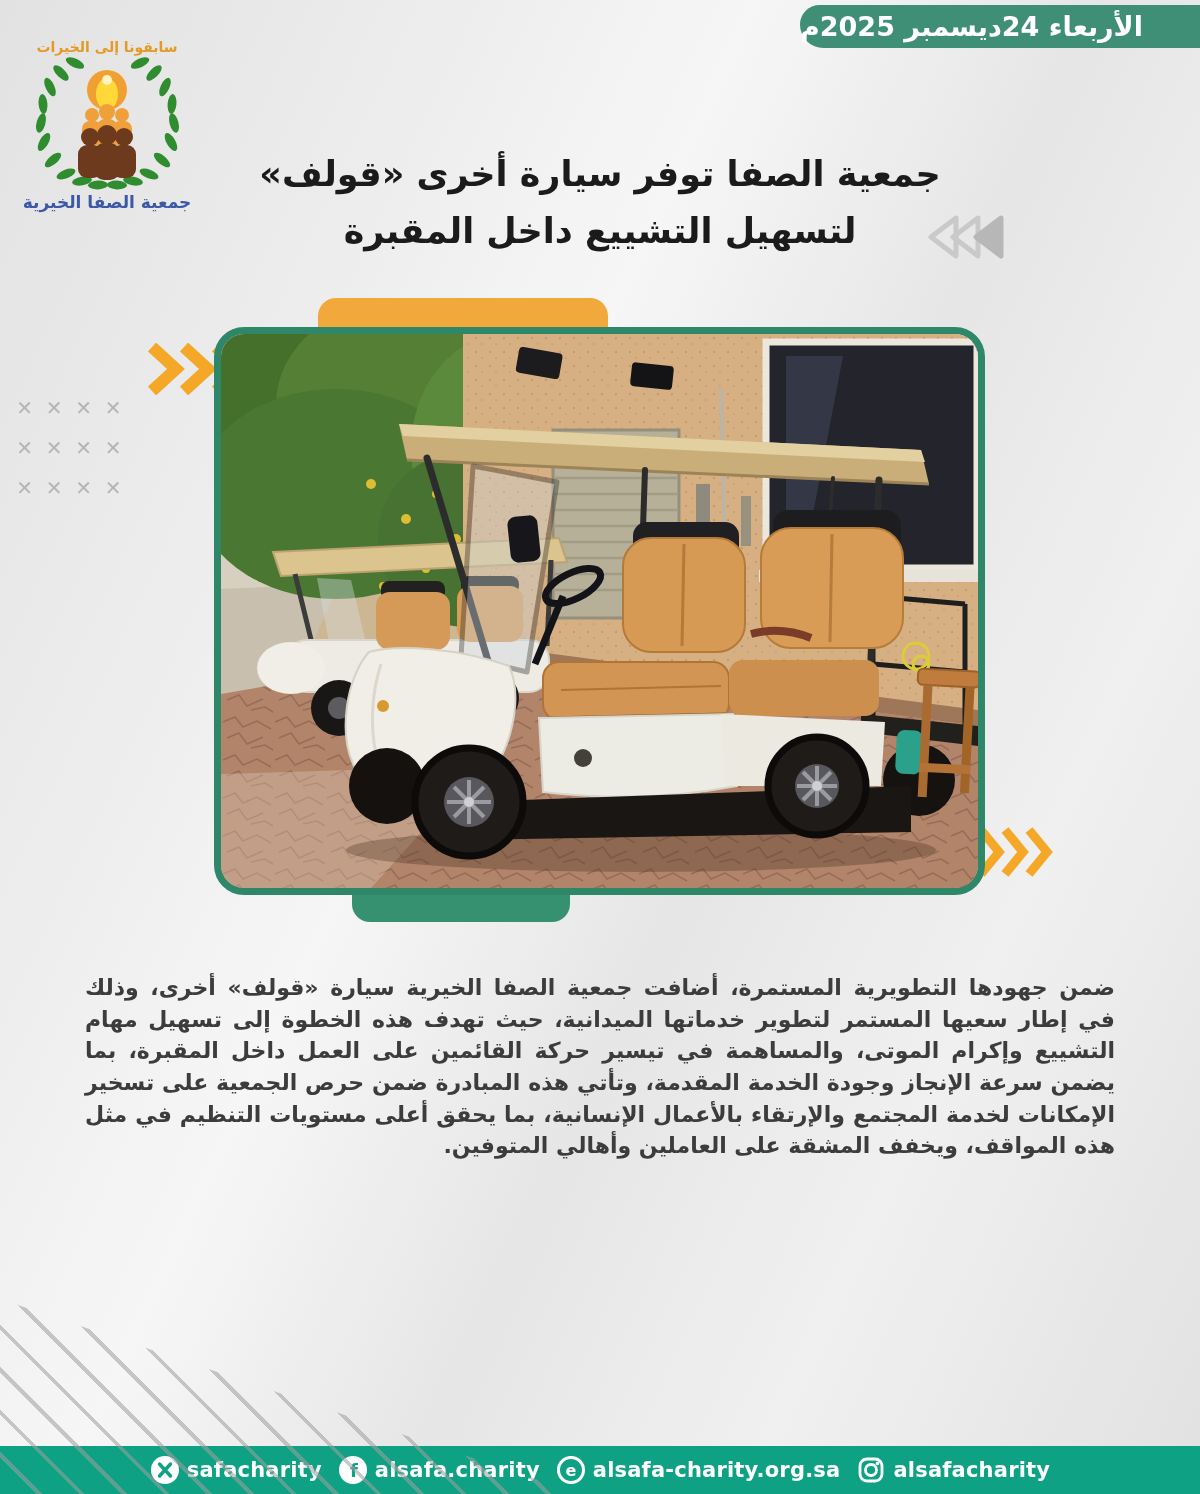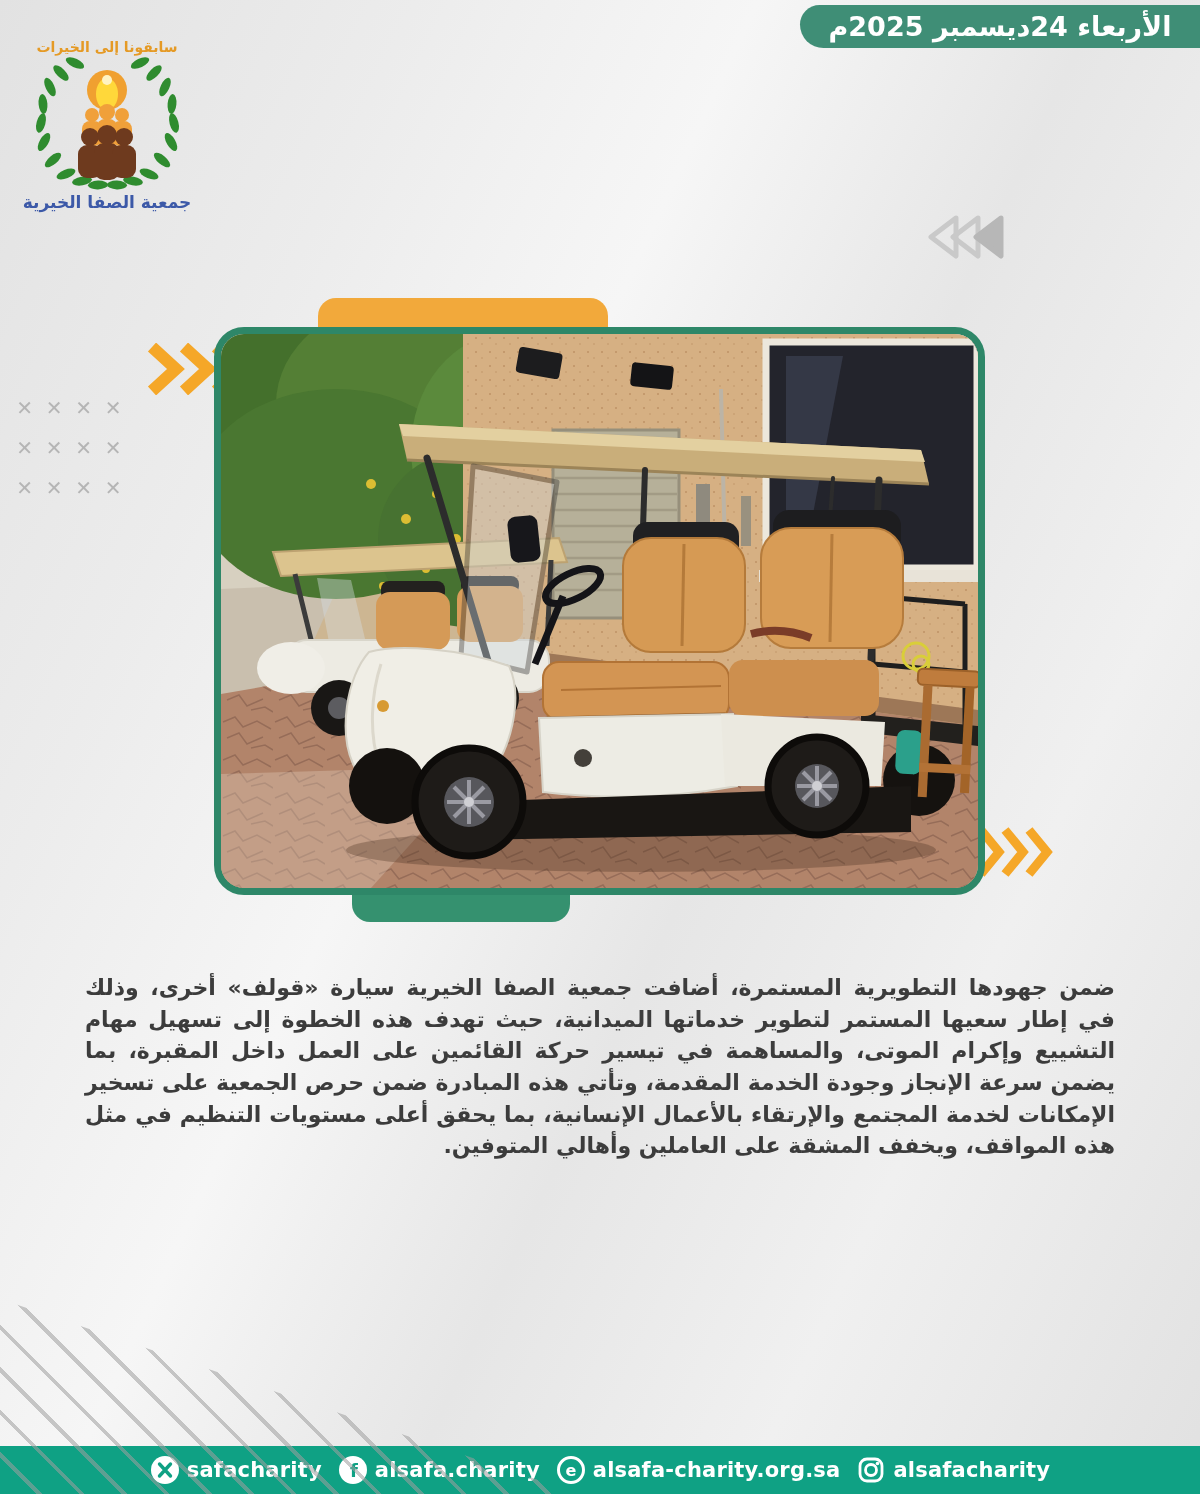--- a/index.html
+++ b/index.html
@@ -7,21 +7,21 @@
     position:relative;width:1200px;height:1494px;overflow:hidden;
     font-family:"DejaVu Sans",sans-serif;
     background-color:#e7e7e7;
     background-image:
       linear-gradient(115deg,#e2e2e2 0%,#ececec 22%,#f6f6f6 40%,#e6e6e6 58%,#f0f0f0 76%,#e1e1e1 100%);
   }
   
   .date-banner{
     position:absolute;top:5px;right:0;width:400px;height:43px;
     background:#3f8e76;border-radius:20px 0 0 24px;
-    display:flex;align-items:center;justify-content:center;
+    display:flex;align-items:center;justify-content:flex-end;
     color:#ffffff;font-size:27px;font-weight:bold;direction:rtl;
   }
   
   .logo{position:absolute;top:28px;left:20px;width:175px;height:188px;}
   
   .title{
     position:absolute;top:146px;left:200px;width:800px;
     text-align:center;direction:rtl;color:#1b1b1b;
     font-size:35px;font-weight:bold;line-height:1.62;
   }
@@ -123,20 +123,24 @@
           <circle cx="87" cy="107" r="10" fill="#6e3a1e"></circle>
           <circle cx="104" cy="109" r="9" fill="#6e3a1e"></circle>
         <rect x="58" y="117" width="24" height="33" rx="9" fill="#6e3a1e"></rect>
         <rect x="74" y="115" width="26" height="37" rx="10" fill="#6e3a1e"></rect>
         <rect x="92" y="117" width="24" height="33" rx="9" fill="#6e3a1e"></rect>
       </g>
       <text x="87" y="180" font-size="17" font-weight="bold" fill="#3c59a8" text-anchor="middle">جمعية الصفا الخيرية</text>
     </svg>
   </div>
 
+  <div class="title">
+    <div>جمعية الصفا توفر سيارة أخرى «قولف»</div>
+    <div>لتسهيل التشييع داخل المقبرة</div>
+  </div>
 
   <svg class="rewind" viewBox="0 0 88 54">
     <path d="M33 8 L8 27 L33 46 Z" fill="none" stroke="#c9c9c9" stroke-width="5" stroke-linejoin="round"></path>
     <path d="M55 8 L30 27 L55 46 Z" fill="none" stroke="#c9c9c9" stroke-width="5" stroke-linejoin="round"></path>
     <path d="M78 8 L53 27 L78 46 Z" fill="#b7b7b7" stroke="#b7b7b7" stroke-width="5" stroke-linejoin="round"></path>
   </svg>
 
   <div class="xgrid">
     <span>✕</span>
       <span>✕</span>

